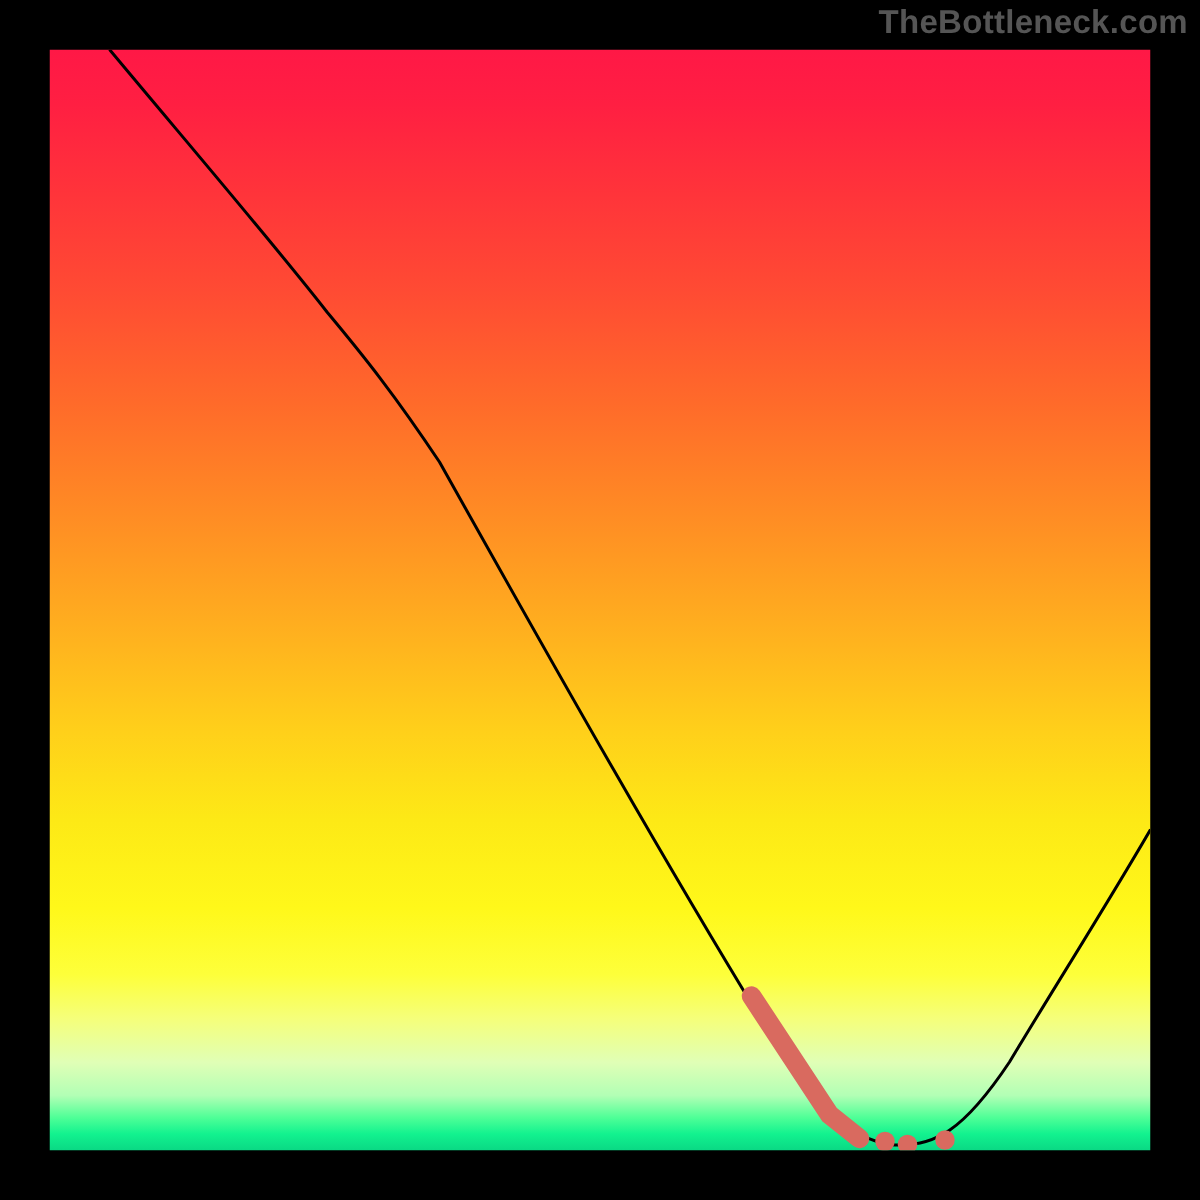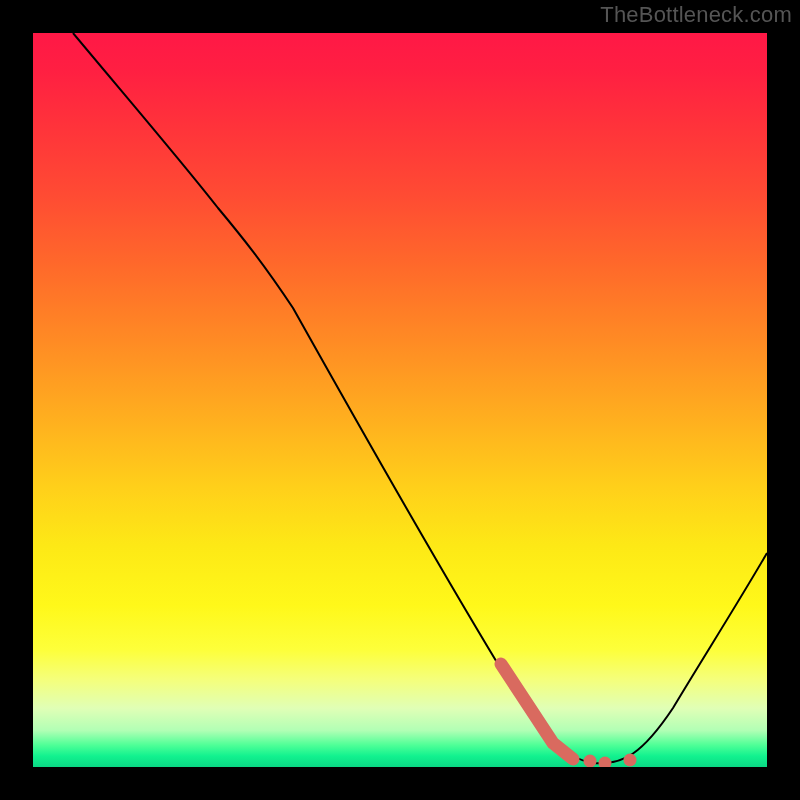--- a/index.html
+++ b/index.html
@@ -16,21 +16,21 @@
     width: 800px;
     height: 800px;
     background: #000;
   }
   .watermark {
     position: absolute;
     top: 2px;
     right: 8px;
     color: #555;
     font-size: 22px;
-    font-weight: 400;
+    font-weight: 700;
     letter-spacing: 0.2px;
     z-index: 10;
   }
   .plot-area {
     position: absolute;
     left: 33px;
     top: 33px;
     width: 734px;
     height: 734px;
     overflow: hidden;

